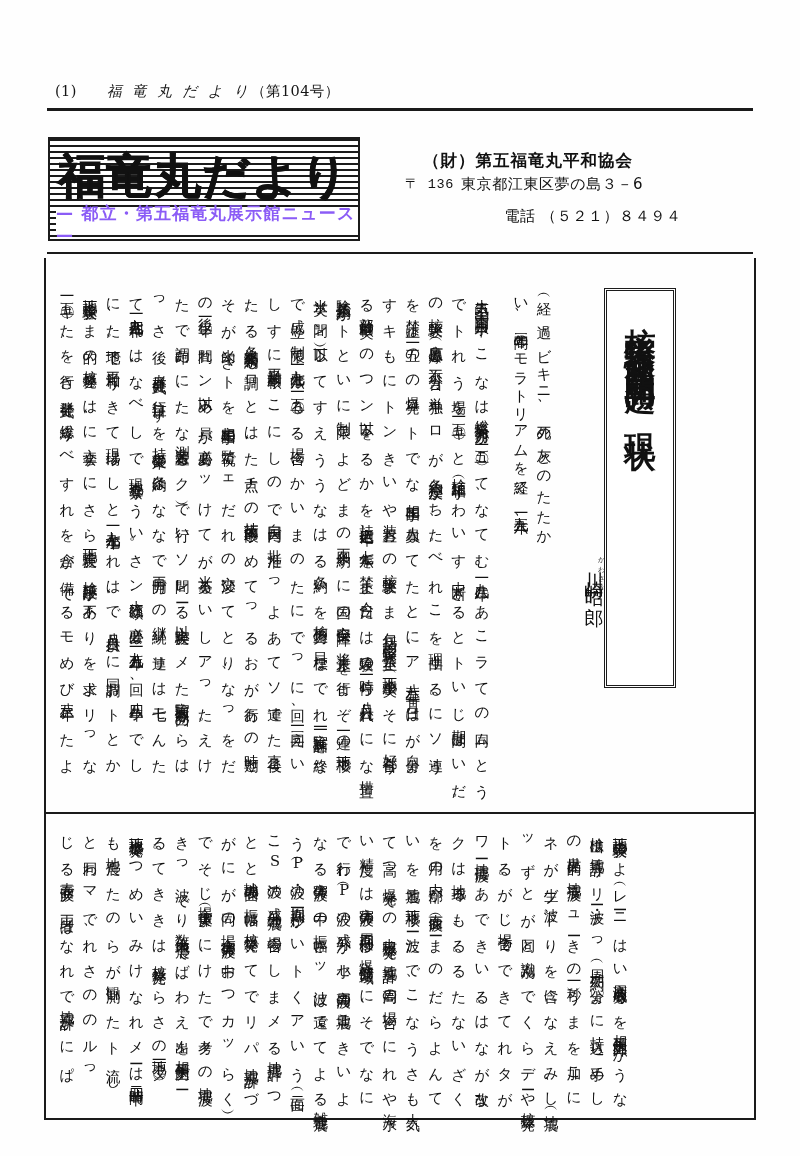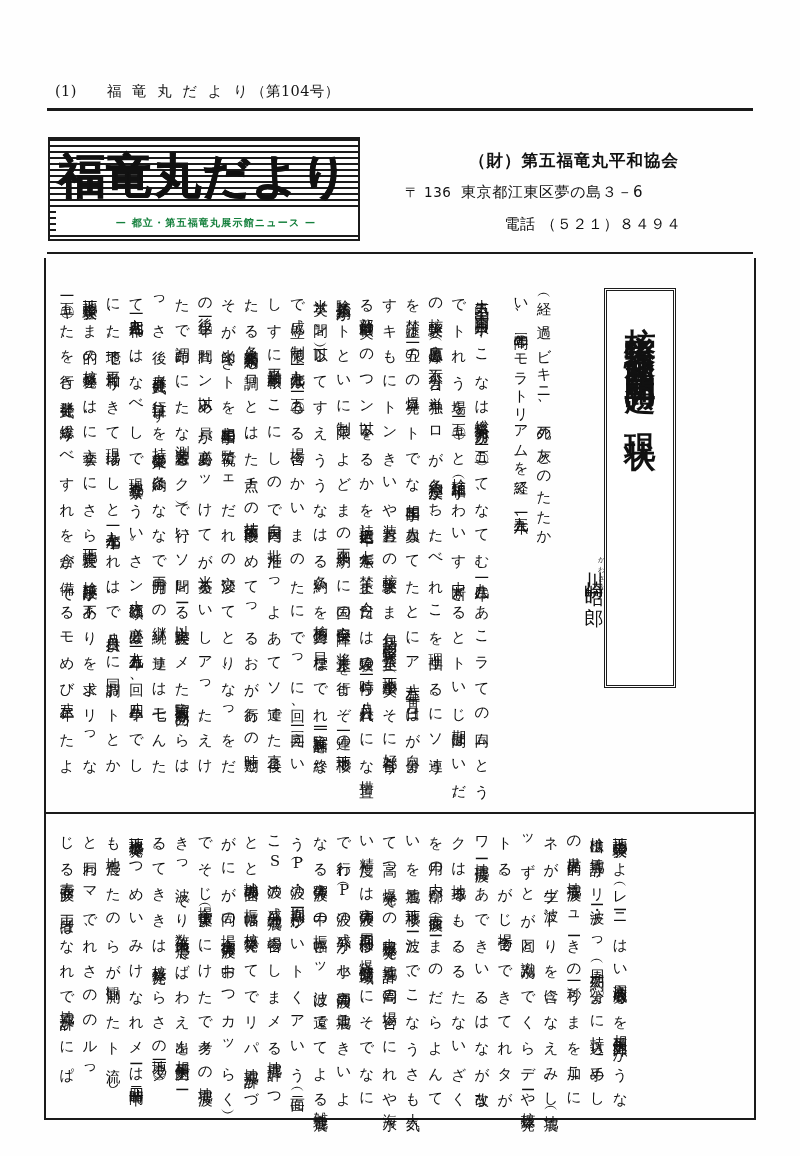--- a/index.html
+++ b/index.html
@@ -30,21 +30,21 @@
     top: 78px;
     width: 690px;
     height: 26px;
     display: flex;
     align-items: center;
     font-size: 14.5px;
     letter-spacing: 0.4px;
   }
   .topline .issue-no { width: 52px; }
   .topline .issue-date { width: 215px; }
-  .topline .paper-name { letter-spacing: 3px; }
+  .topline .paper-name { letter-spacing: 3px; font-style: italic; }
 
   .rule-top {
     position: absolute;
     left: 47px;
     top: 108px;
     width: 706px;
     height: 3px;
     background: #1a1a1a;
   }
 
@@ -86,55 +86,55 @@
     position: absolute;
     left: 6px;
     bottom: 4px;
     width: 320px;
     height: 24px;
     background: #ffffff;
     display: flex;
     align-items: center;
     justify-content: center;
     font-family: "DejaVu Sans", "Liberation Sans", sans-serif;
-    font-size: 10px;
+    font-size: 17px;
     font-weight: bold;
     letter-spacing: 1.2px;
-    color: #15803d;
+    color: #8b5cf6;
     border-top: 1px solid #fff;
   }
 
   
   .publisher {
     position: absolute;
     left: 405px;
     top: 150px;
     width: 320px;
     font-family: "DejaVu Sans", "Liberation Sans", sans-serif;
     color: #111;
   }
   .pub-org {
     font-size: 16.5px;
     font-weight: bold;
     letter-spacing: 1px;
     padding-left: 18px;
-    margin-bottom: 10px;
-    text-align: center;
+    margin-bottom: 2px;
   }
   .pub-addr-row {
     display: flex;
     font-size: 15px;
     letter-spacing: 0.6px;
     line-height: 1.42;
   }
   .pub-zip {
     width: 56px;
     flex: 0 0 56px;
     font-size: 13.5px;
     padding-top: 1px;
+    font-family: Liberation Mono, monospace;
   }
   .pub-lines { flex: 1; }
   .pub-line2 { text-align: center; padding-right: 4px; }
   .pub-line3 { text-align: center; padding-right: 0px; margin-top: 11px; }
 
   .rule-under-head {
     position: absolute;
     left: 47px;
     top: 252px;
     width: 706px;

